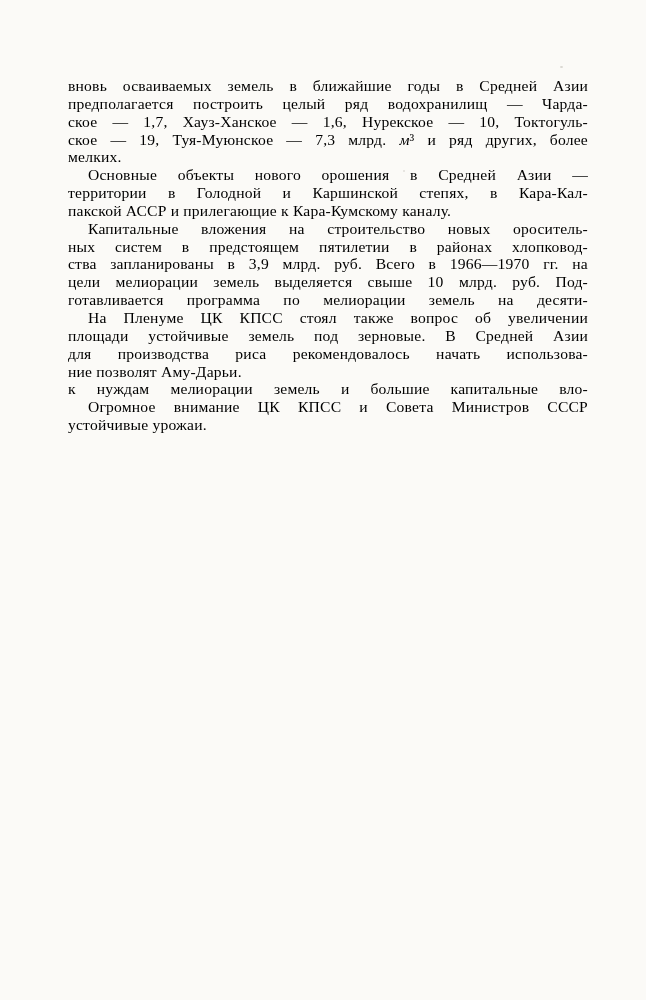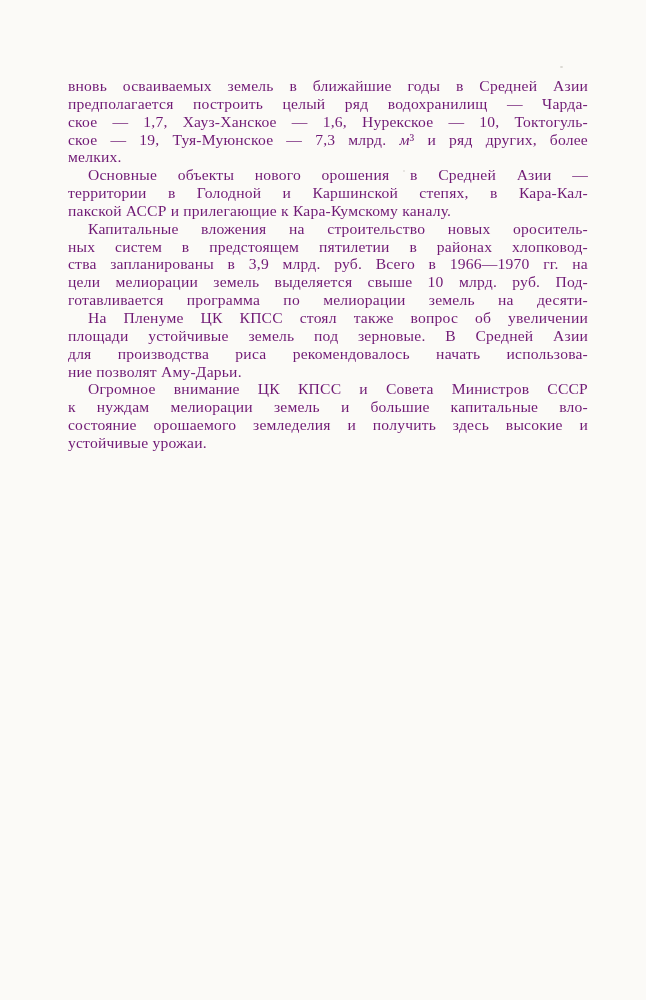--- a/index.html
+++ b/index.html
@@ -44,38 +44,37 @@
     border-radius: 50%;
     background: #b9b6ae;
   }
   .speck.s1 { left: 560px; top: 66px;  width: 3px; height: 2px; opacity: .5; }
   .speck.s2 { left: 403px; top: 170px; width: 2px; height: 2px; opacity: .4; }
 </style>
 </head>
 <body style="background: rgb(251, 250, 247);">
 
 <div class="page">
-  <div class="textblock" style="color: #701a75;">
+  <div class="textblock" style="color: #000000;">
       <div class="line">вновь осваиваемых земель в ближайшие годы в Средней Азии</div>
       <div class="line">предполагается построить целый ряд водохранилищ — Чарда-</div>
       <div class="line">ское — 1,7, Хауз-Ханское — 1,6, Нурекское — 10, Токтогуль-</div>
       <div class="line">ское — 19, Туя-Муюнское — 7,3 млрд. <i class="unit">м</i>³ и ряд других, более</div>
       <div class="line last">мелких.</div>
       <div class="line indent">Основные объекты нового орошения в Средней Азии —</div>
       <div class="line">территории в Голодной и Каршинской степях, в Кара-Кал-</div>
       <div class="line last">пакской АССР и прилегающие к Кара-Кумскому каналу.</div>
       <div class="line indent">Капитальные вложения на строительство новых ороситель-</div>
       <div class="line">ных систем в предстоящем пятилетии в районах хлопковод-</div>
       <div class="line">ства запланированы в 3,9 млрд. руб. Всего в 1966—1970 гг. на</div>
       <div class="line">цели мелиорации земель выделяется свыше 10 млрд. руб. Под-</div>
       <div class="line">готавливается программа по мелиорации земель на десяти-</div>
       <div class="line indent">На Пленуме ЦК КПСС стоял также вопрос об увеличении</div>
       <div class="line">площади устойчивые земель под зерновые. В Средней Азии</div>
       <div class="line">для производства риса рекомендовалось начать использова-</div>
       <div class="line last">ние позволят Аму-Дарьи.</div>
+      <div class="line">к нуждам мелиорации земель и большие капитальные вло-</div>
       <div class="line indent">Огромное внимание ЦК КПСС и Совета Министров СССР</div>
-      <div class="line">к нуждам мелиорации земель и большие капитальные вло-</div>
-      <div class="line">состояние орошаемого земледелия и получить здесь высокие и</div>
       <div class="line last">устойчивые урожаи.</div>
     </div>
   <div class="speck s1"></div>
   <div class="speck s2"></div>
 </div>
 
 </body></html>

